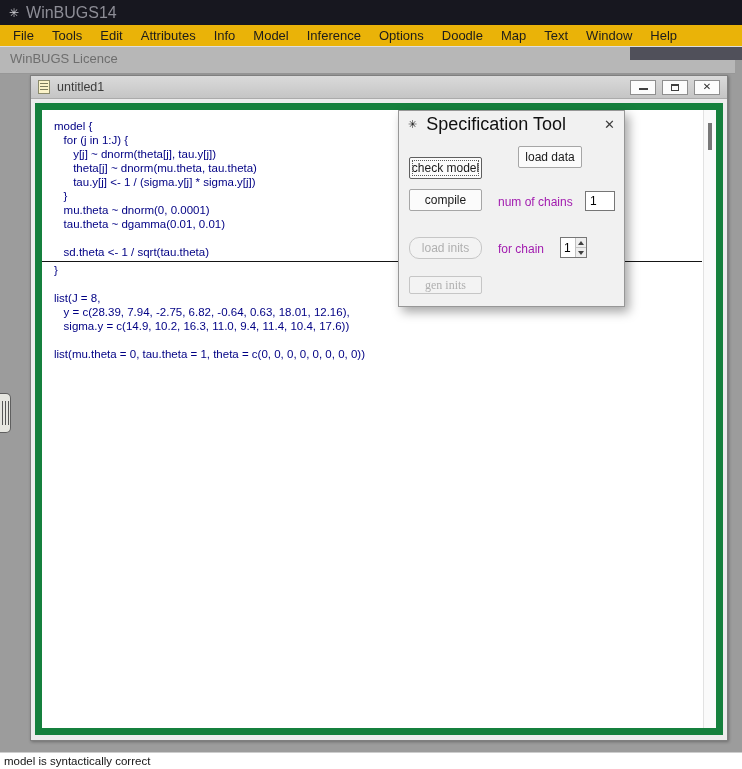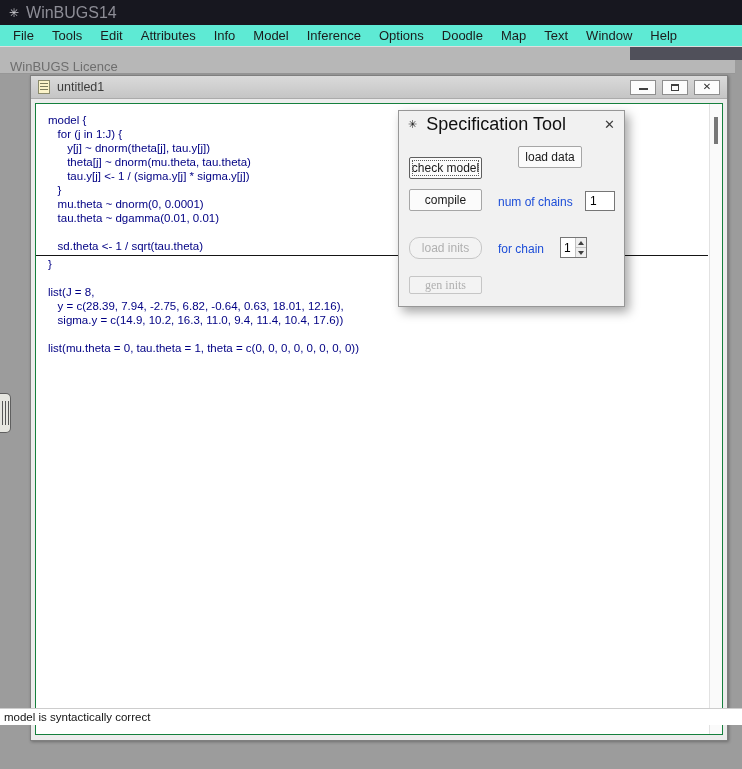--- a/index.html
+++ b/index.html
@@ -16,30 +16,30 @@
   .app-titlebar {
     position: absolute; left:0; top:0; width:742px; height:25px;
     background:#17171f;
     display:flex; align-items:center; padding-left:9px; gap:7px;
   }
   .app-icon { color:#c9c9ce; font-size:12px; line-height:1; }
   .app-title { color:#8d8d96; font-size:16px; }
   
   .menu-bar {
     position:absolute; left:0; top:25px; width:742px; height:22px;
-    background:#5eead4; border-bottom:1px solid #dedede;
+    background:#eab308; border-bottom:1px solid #dedede;
     display:flex; align-items:center; padding-left:4px;
     font-size:13px; color:#1c1c1c;
   }
   .menu-item { padding:0 9px; white-space:nowrap; }
   
   .licence-strip {
     position:absolute; left:0; top:47px; width:735px; height:27px;
     background:#b7b7b7; border-bottom:1px solid #979797;
-    color:#6e6e6e; font-size:13px; padding:12px 0 0 10px;
+    color:#6e6e6e; font-size:13px; padding:4px 0 0 10px;
   }
   .corner-dark {
     position:absolute; left:630px; top:47px; width:112px; height:13px;
     background:#50505a;
   }
   
   .doc-window {
     position:absolute; left:30px; top:75px; width:698px; height:666px;
     background:#ececec;
     border:1px solid #7f7f7f;
@@ -60,21 +60,21 @@
   .win-buttons { margin-left:auto; display:flex; gap:6px; }
   .win-btn {
     width:26px; height:15px; background:#fcfcfc; border:1px solid #8f8f8f;
     display:inline-flex; align-items:center; justify-content:center;
   }
   .glyph-min { width:9px; height:2px; background:#3f3f3f; margin-top:3px; }
   .glyph-max { width:8px; height:7px; border:1px solid #3f3f3f; border-top-width:2px; }
   .glyph-close { font-size:10px; color:#2f2f2f; line-height:1; }
   .doc-client {
     position:absolute; left:4px; top:27px; right:4px; bottom:5px;
-    background:#ffffff; border:1px solid #15803d;
+    background:#ffffff; border:7px solid #15803d;
   }
   .code-area {
     position:absolute; left:0; top:0; right:14px; bottom:0;
     padding:9px 0 0 12px;
     font-size:11.5px; line-height:14px;
     color:#000084;
     white-space:pre; overflow:hidden;
     font-family:"Liberation Sans", sans-serif;
   }
   .code-line { height:14px; }
@@ -107,21 +107,21 @@
     font-size:12px; color:#1a1a1a;
     font-family:"Liberation Sans", sans-serif;
   }
   .btn-check    { left:10px;  top:46px;  width:73px; height:22px;
                   border-color:#5f5f5f; outline:1px dotted #5a5a5a; outline-offset:-4px; }
   .btn-loaddata { left:119px; top:35px;  width:64px; height:22px; }
   .btn-compile  { left:10px;  top:78px;  width:73px; height:22px; }
   .btn-loadinits{ left:10px;  top:126px; width:73px; height:22px;border-radius:10px; }
   .btn-geninits { left:10px;  top:165px; width:73px; height:18px;font-family:Liberation Serif, serif; }
   .spec-btn.disabled { color:#b0b0b0; background:#f3f3f3; border-color:#c6c6c6; }
-  .spec-label { position:absolute; font-size:12px; color:#1d4ed8; }
+  .spec-label { position:absolute; font-size:12px; color:#a21caf; }
   .lbl-chains   { left:99px; top:84px; }
   .lbl-forchain { left:99px; top:131px; }
   .num-input {
     position:absolute; left:186px; top:80px; width:30px; height:20px;
     border:1px solid #767676; background:#fff;
     font-size:12px; padding:0 0 0 4px; outline:none;
     font-family:"Liberation Sans", sans-serif;
   }
   .spinner {
     position:absolute; left:161px; top:126px; width:27px; height:21px;
@@ -141,21 +141,21 @@
     background:#e6e6e0; border:1px solid #5f5f5f; border-left:none;
     border-radius:0 5px 5px 0;
     display:flex; align-items:center; justify-content:center;
   }
   .drawer-lines {
     width:7px; height:24px;
     background:repeating-linear-gradient(90deg,#555 0,#555 1px,transparent 1px,transparent 3px);
   }
   
   .status-bar {
-    position:absolute; left:0; top:708px; width:742px; height:17px;
+    position:absolute; left:0; top:752px; width:742px; height:17px;
     background:#ffffff; border-top:1px solid #cdcdcd;
     font-size:11.5px; color:#141414; padding:2px 0 0 4px;
   }
 </style>
 </head>
 <body>
 
 <div class="screen">
 
   <div class="app-titlebar">

